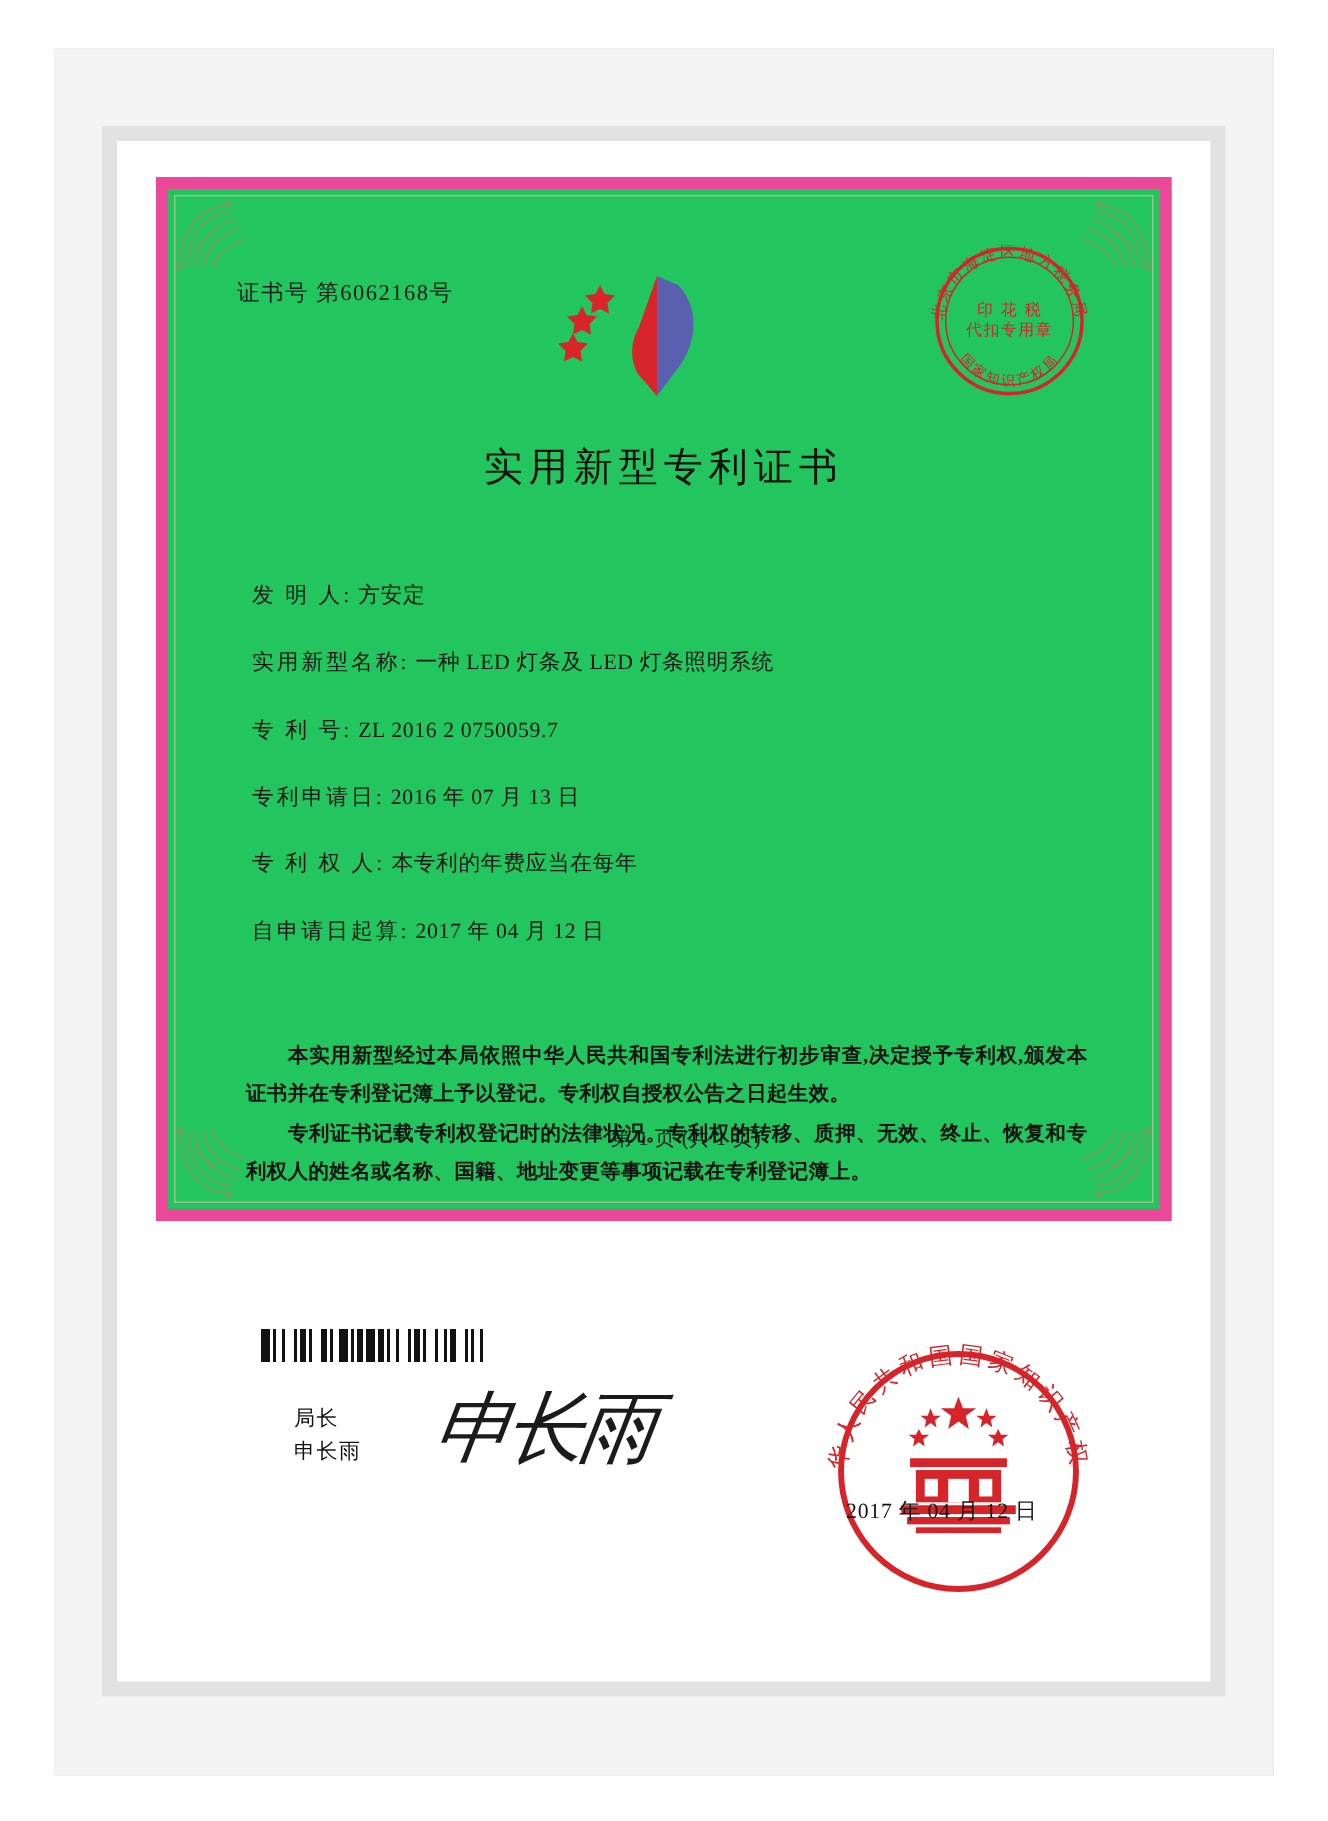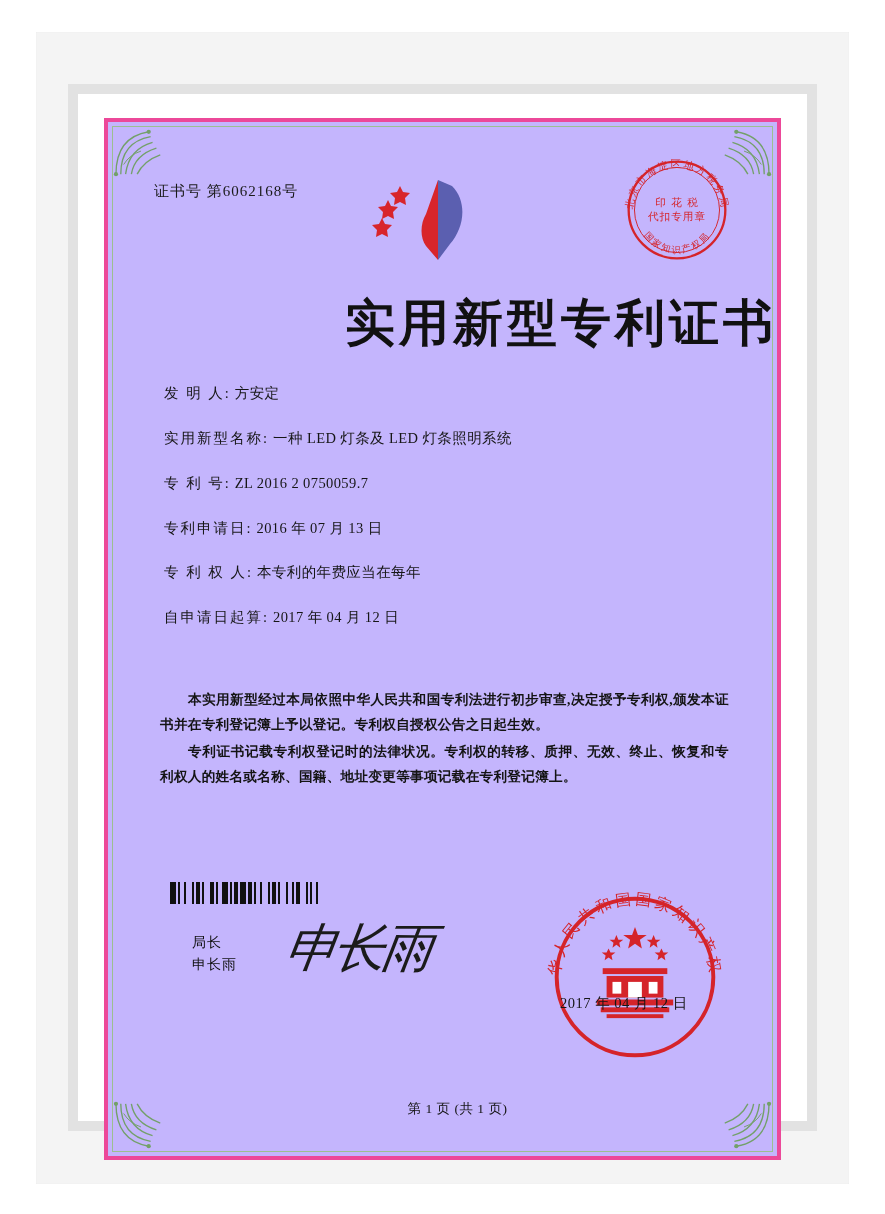--- a/index.html
+++ b/index.html
@@ -46,23 +46,23 @@
     height: 1027px;
     background: #ffffff;
   }
 
   
   .cert {
     position: absolute;
     left: 104px;
     top: 118px;
     width: 677px;
-    height: 1042px;
-    border: 4px solid #ec4899;
-    background: #c4b5fd;
+    height: 696px;
+    border: 8px solid #ec4899;
+    background: #22c55e;
     box-sizing: border-box;
   }
   .cert-inner-line {
     position: absolute;
     left: 4px;
     top: 4px;
     right: 4px;
     bottom: 4px;
     border: 1px solid #9cbf8f;
     pointer-events: none;
@@ -105,24 +105,24 @@
     top: 30px;
     width: 116px;
     height: 116px;
   }
 
   .title {
     position: absolute;
     top: 168px;
     left: 0;
     right: 0;
-    text-align: right;
-    font-size: 50px;
+    text-align: center;
+    font-size: 26px;
     letter-spacing: 4px;
-    font-weight: bold;
+    font-weight: normal;
     color: #111111;
     font-family: "DejaVu Serif", serif;
   }
 
   
   .fields {
     position: absolute;
     left: 56px;
     top: 262px;
     right: 50px;

